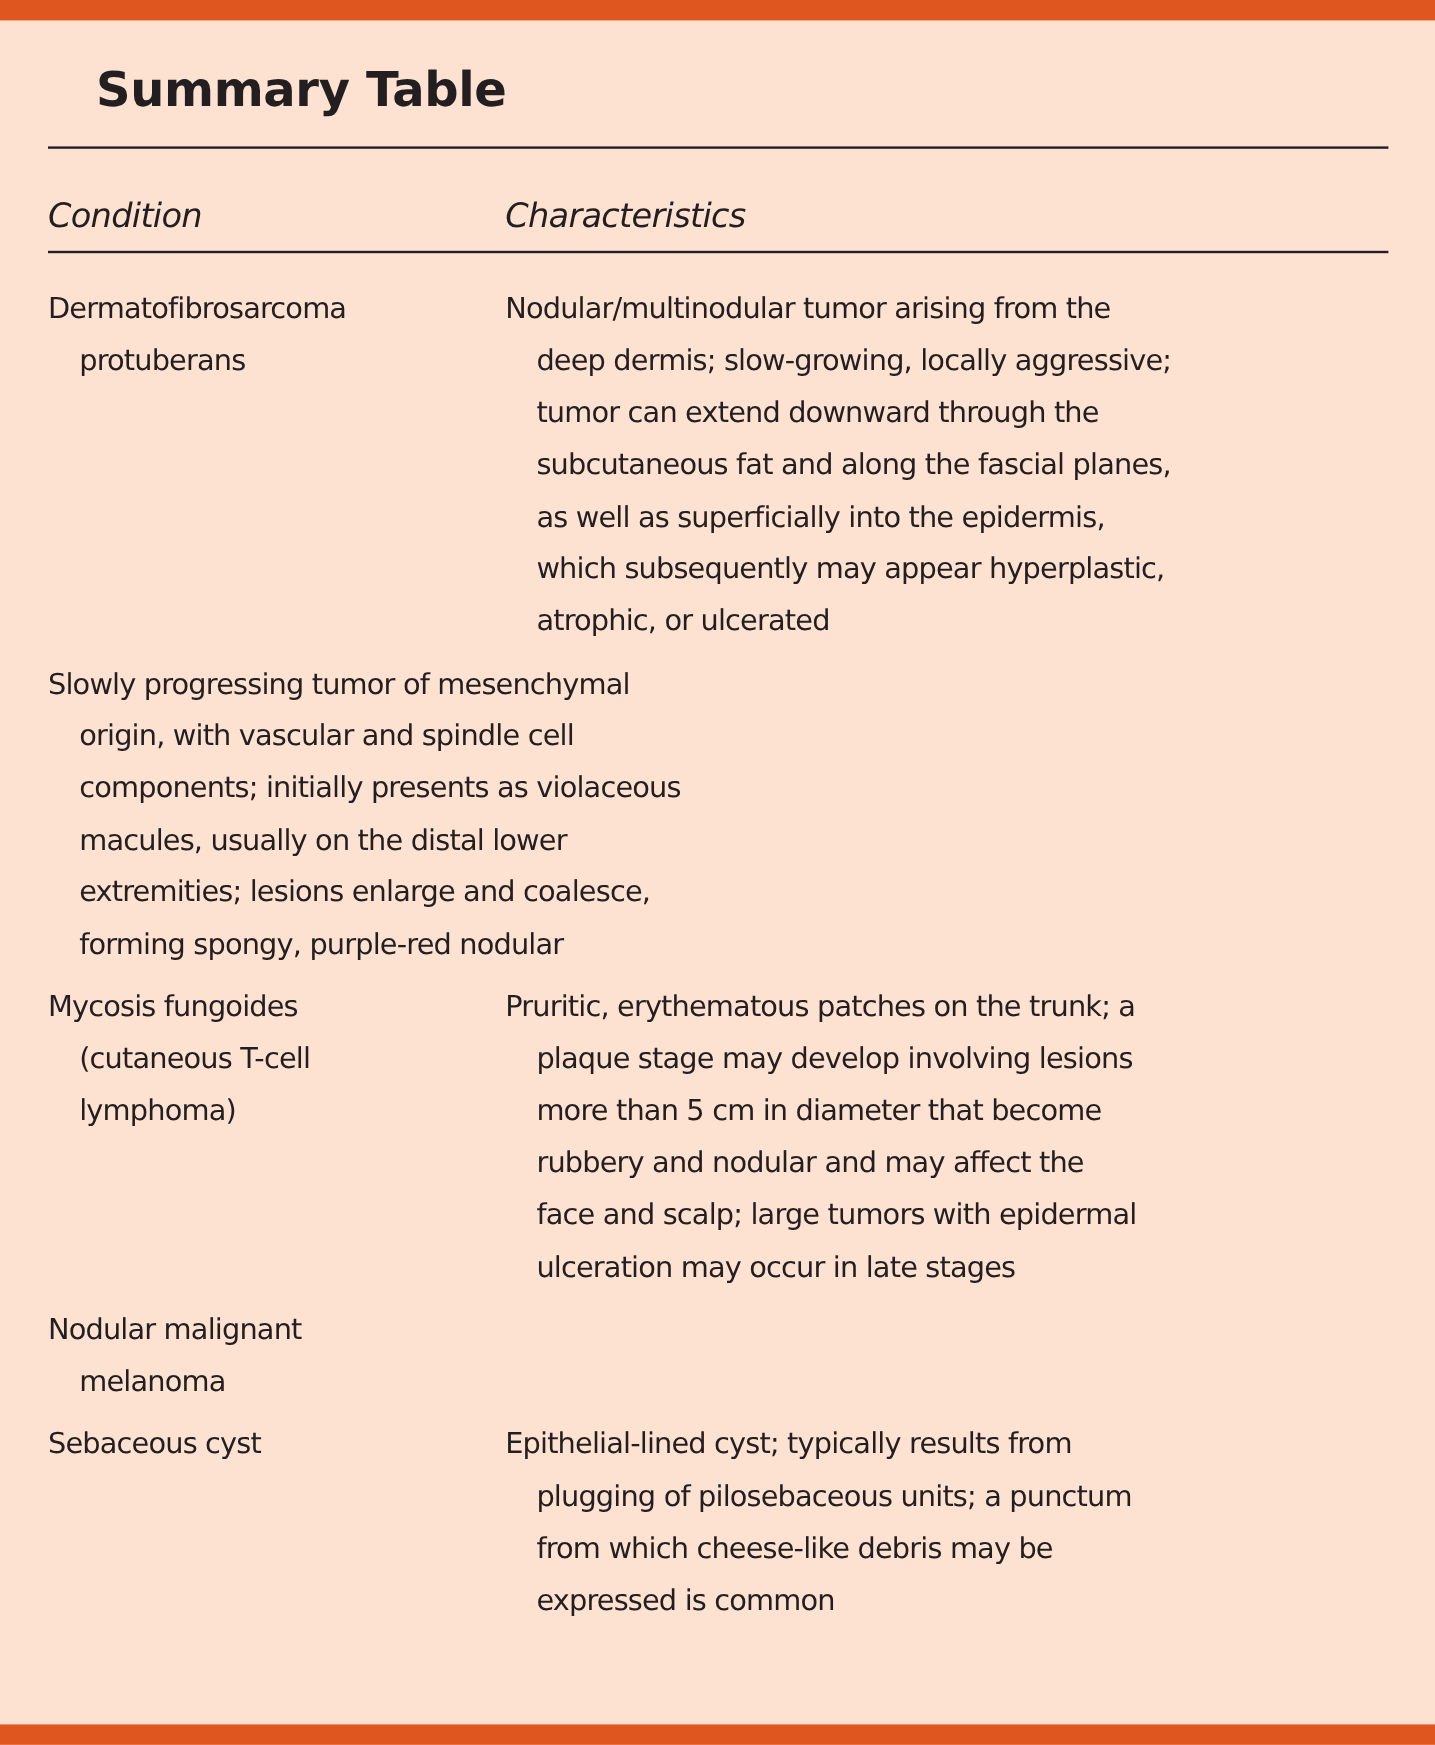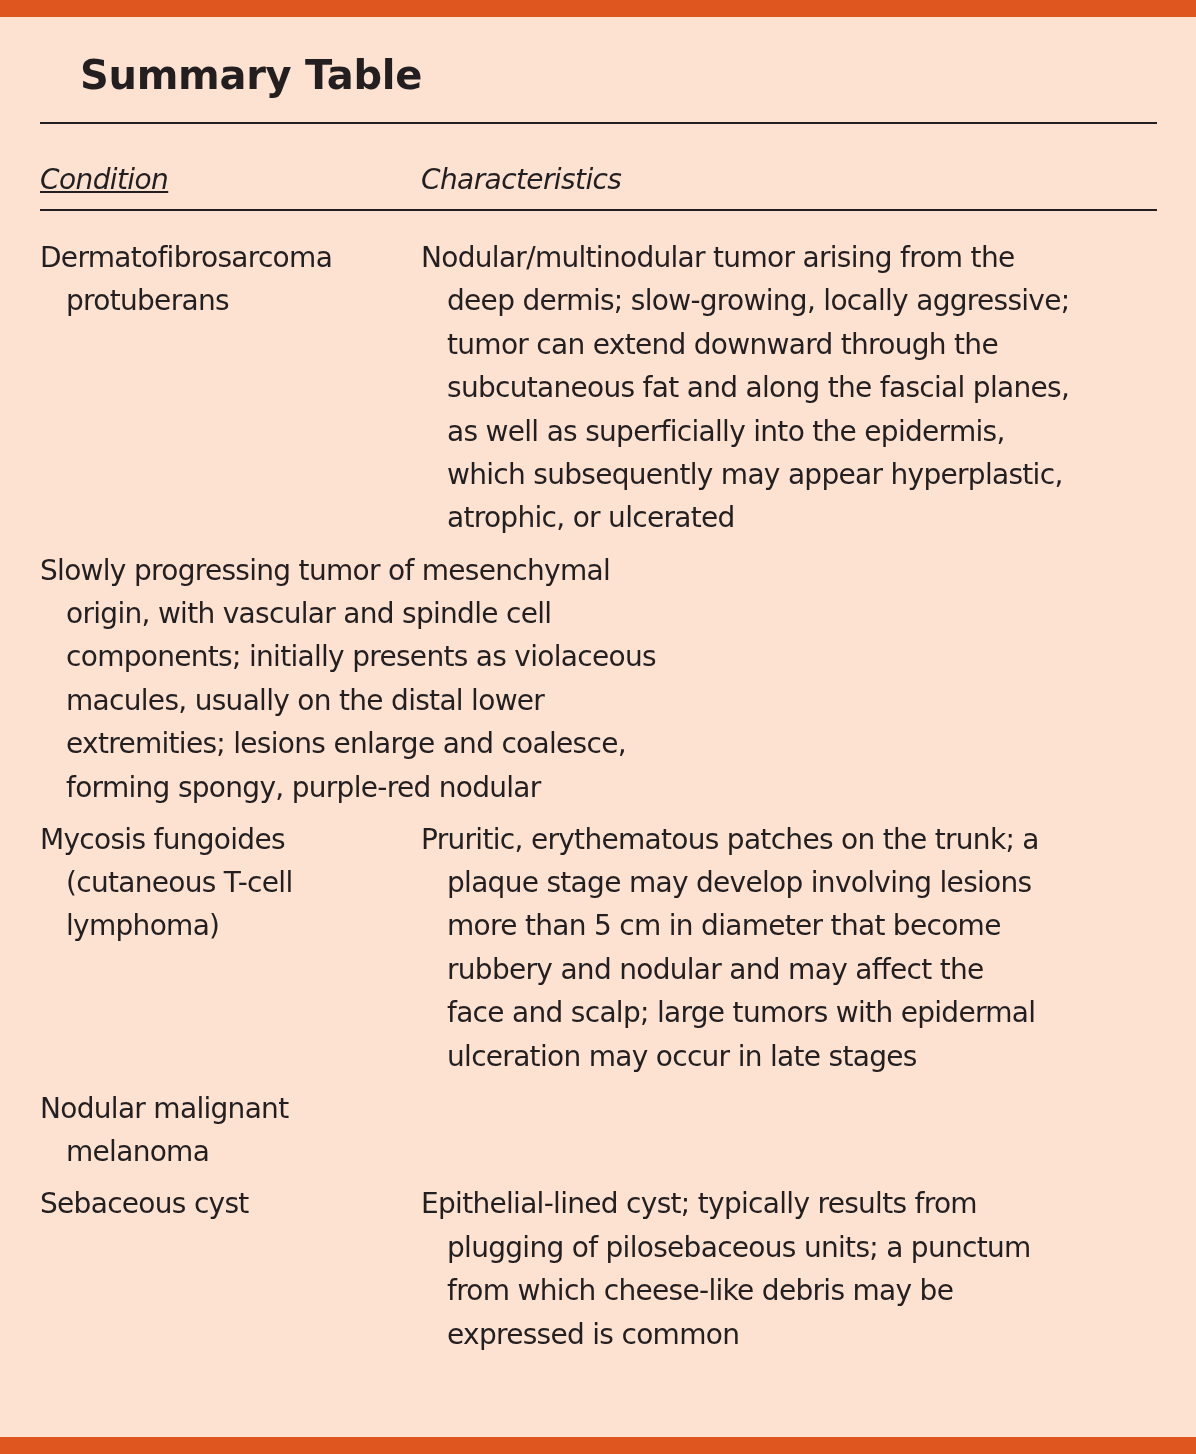--- a/index.html
+++ b/index.html
@@ -26,30 +26,30 @@
   .rule {
     position: absolute; left: 40px; width: 1117px; height: 2px;
     background: #231f20;
   }
   .rule.r1 { top: 122px; }
   .rule.r2 { top: 209px; }
   .hdr {
     position: absolute; top: 160px; font-style: italic;
     font-size: 28px; line-height: 40px; letter-spacing: -0.6px;
   }
-  .hdr.c1 { left: 40px; text-decoration: underline; }
+  .hdr.c1 { left: 40px; }
   .hdr.c2 { left: 421px; }
   .rows {
     position: absolute; left: 40px; top: 236px; width: 1140px;
   }
   .row {
     display: flex; margin-bottom: 8.7px;
   }
   .cell {
-    font-size: 28px; line-height: 43.4px; letter-spacing: -0.7px;
+    font-size: 24px; line-height: 43.4px; letter-spacing: -0.7px;
     padding-left: 26px; text-indent: -26px;
     white-space: pre-line;
   }
   .cell.cond { width: 355px; flex: 0 0 355px; }
   .cell.char { width: 735px; flex: 0 0 735px; }
 </style>
 </head>
 <body>
 
 <div class="bar top"></div>

